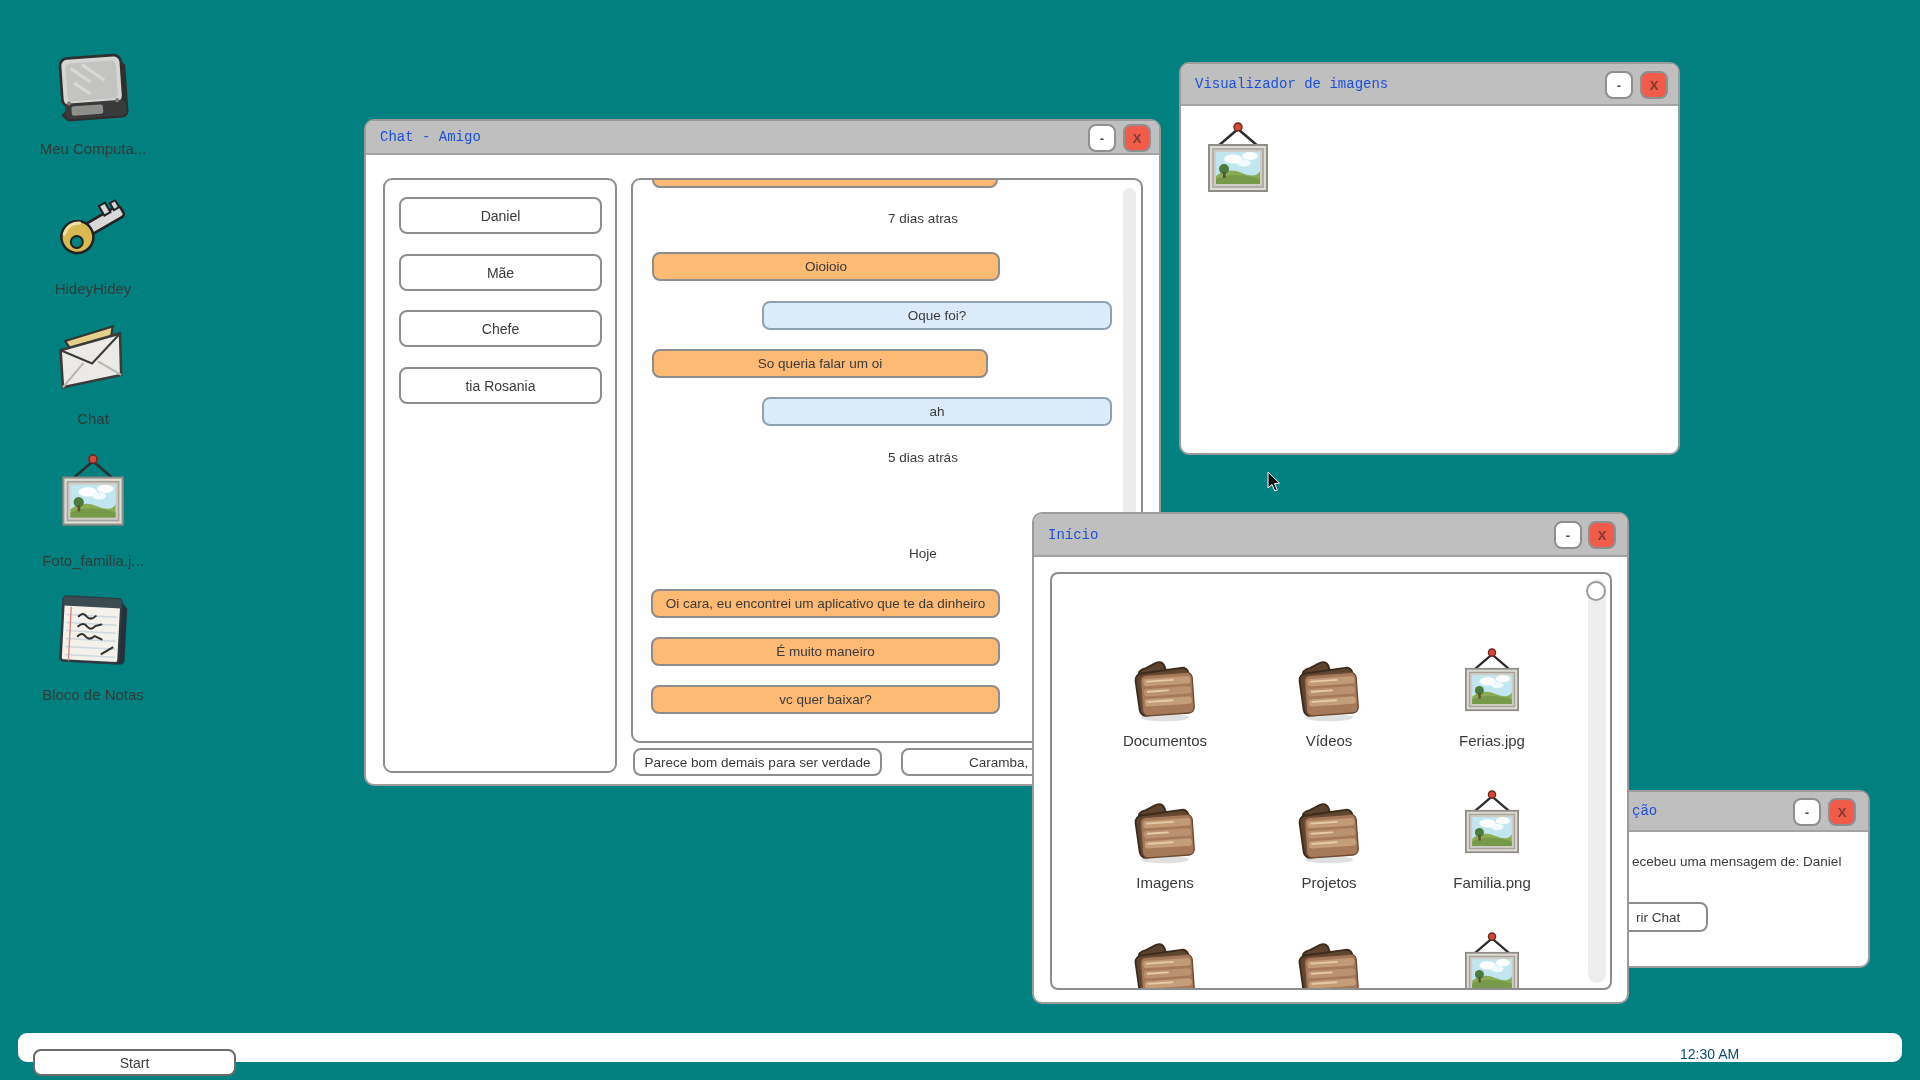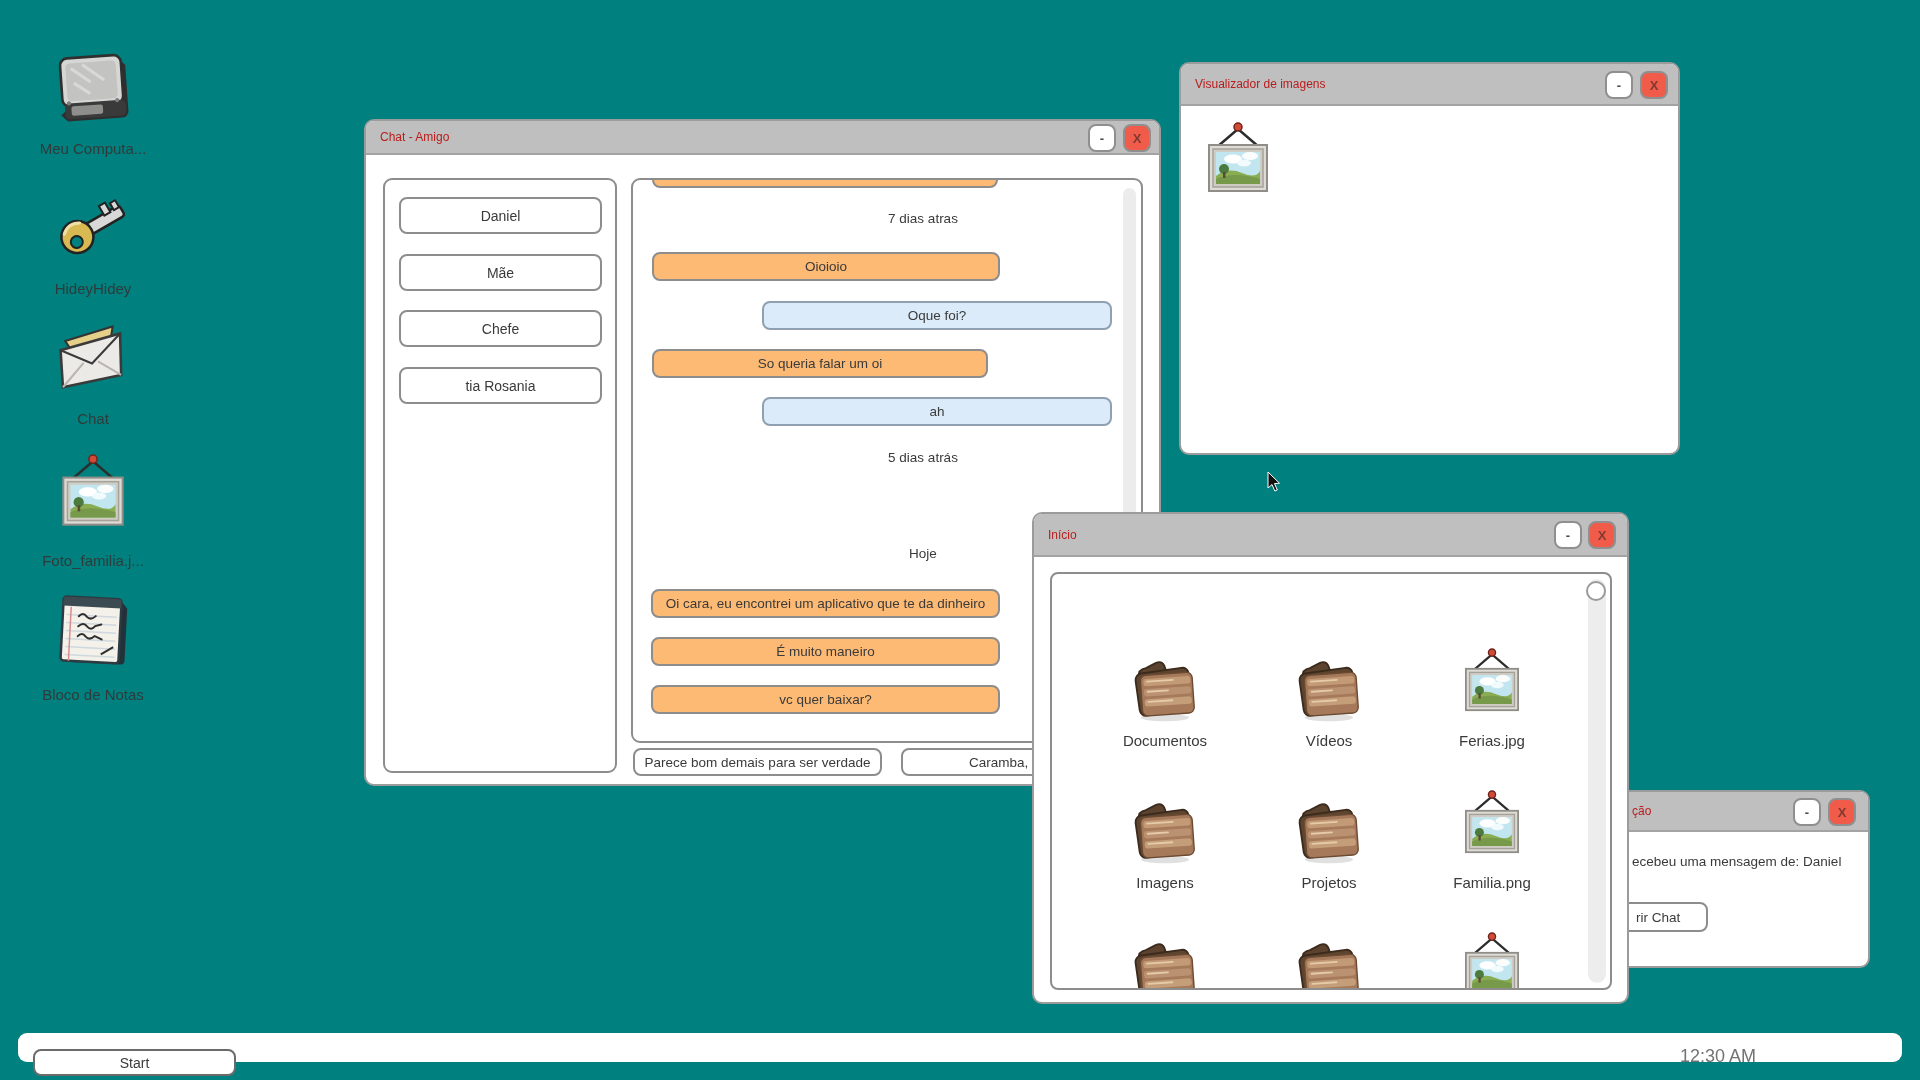--- a/index.html
+++ b/index.html
@@ -5,21 +5,21 @@
   html,body{margin:0;padding:0;}
   body{
     width:1920px;height:1080px;position:relative;overflow:hidden;
     background:#00807e;
     font-family:"Liberation Sans",sans-serif;
     color:#3a3a3a;
   }
   
   .window{position:absolute;background:#fff;border:2px solid #9b9b9b;border-radius:10px;box-sizing:border-box;}
   .titlebar{position:absolute;left:0;top:0;right:0;background:#c0bfbf;border-bottom:2px solid #a3a3a3;border-radius:8px 8px 0 0;box-sizing:border-box;}
-  .title-text{position:absolute;left:14px;top:50%;transform:translateY(-50%);font-size:12px;color:#b91c1c;white-space:nowrap;}
+  .title-text{position:absolute;left:14px;top:50%;transform:translateY(-50%);font-size:14px;color:#1d4ed8;white-space:nowrap;font-family:Liberation Mono, monospace;}
   .win-btn{position:absolute;width:28px;height:28px;border:2px solid #8f8f8f;border-radius:8px;box-sizing:border-box;
            display:flex;align-items:center;justify-content:center;font-size:13px;font-weight:bold;}
   .btn-min{background:#ffffff;color:#4a4a4a;}
   .btn-close{background:#f15b4a;color:#803a31;}
   
   .panel{position:absolute;background:#fff;border:2px solid #8d8d8d;border-radius:9px;box-sizing:border-box;}
   .contact-btn{position:absolute;left:14px;width:203px;height:37px;border:2px solid #8d8d8d;border-radius:8px;background:#fff;
                display:flex;align-items:center;justify-content:center;font-size:14px;box-sizing:border-box;}
   .bubble{position:absolute;height:29px;border:2px solid #8d8d8d;border-radius:8px;background:#fdba74;box-sizing:border-box;
           display:flex;align-items:center;justify-content:center;font-size:13.5px;white-space:nowrap;}
@@ -33,21 +33,21 @@
   .file-label{margin-top:4px;font-size:15px;color:#3a3a3a;}
   .files-scroll-track{position:absolute;right:4px;top:5px;bottom:5px;width:18px;background:#ededed;border-radius:9px;}
   .files-scroll-thumb{position:absolute;left:-2px;top:2px;width:20px;height:20px;background:#fff;border:2px solid #9a9a9a;border-radius:50%;box-sizing:border-box;}
   
   .desk-item{position:absolute;width:130px;text-align:center;}
   .desk-label{margin-top:8px;font-size:15px;color:#2f3b3b;}
   
   .taskbar{position:absolute;left:18px;top:1033px;width:1884px;height:29px;background:#fff;border-radius:9px;z-index:50;}
   .start-btn{position:absolute;left:15px;top:16px;width:203px;height:27px;border:2px solid #6b6b6b;border-radius:8px;background:#fff;
              display:flex;align-items:center;justify-content:center;font-size:14px;box-sizing:border-box;}
-  .clock{position:absolute;left:1662px;top:13px;font-size:18px;color:#737373;}
+  .clock{position:absolute;left:1662px;top:13px;font-size:14px;color:#0c4a6e;}
   .hidden-defs{position:absolute;width:0;height:0;overflow:hidden;}
 </style>
 </head>
 <body>
 
 <svg class="hidden-defs" aria-hidden="true">
   <defs>
     <symbol id="sym-folder" viewBox="0 0 80 80">
       <ellipse cx="40" cy="73" rx="26" ry="4" fill="#000" opacity="0.12"></ellipse>
       <g transform="rotate(-8 40 44)">

